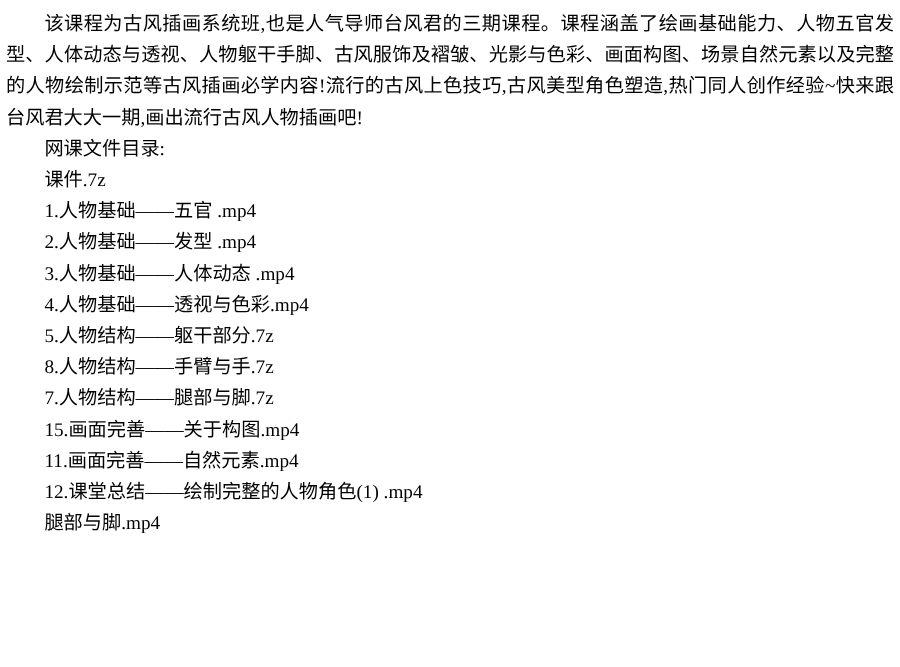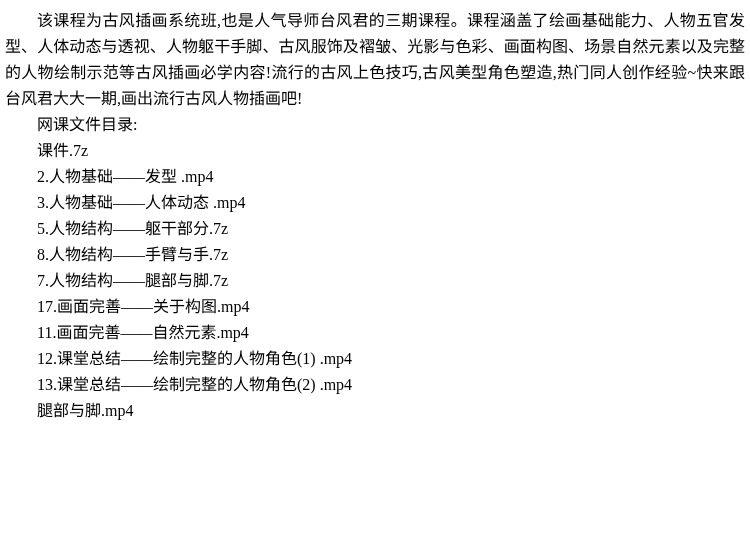--- a/index.html
+++ b/index.html
@@ -37,24 +37,25 @@
 </head>
 <body>
 
 <div class="doc">
 
   <p class="para">该课程为古风插画系统班,也是人气导师台风君的三期课程。课程涵盖了绘画基础能力、人物五官发型、人体动态与透视、人物躯干手脚、古风服饰及褶皱、光影与色彩、画面构图、场景自然元素以及完整的人物绘制示范等古风插画必学内容!流行的古风上色技巧,古风美型角色塑造,热门同人创作经验~快来跟台风君大大一期,画出流行古风人物插画吧!</p>
 
   <div class="dir-line">网课文件目录:</div>
 
   <div class="dir-line">课件.7z</div>
+  <div class="dir-line">1.人物基础——五官 .mp4</div>
   <div class="dir-line">2.人物基础——发型 .mp4</div>
   <div class="dir-line">3.人物基础——人体动态 .mp4</div>
+  <div class="dir-line">4.人物基础——透视与色彩.mp4</div>
   <div class="dir-line">5.人物结构——躯干部分.7z</div>
   <div class="dir-line">8.人物结构——手臂与手.7z</div>
   <div class="dir-line">7.人物结构——腿部与脚.7z</div>
-  <div class="dir-line">17.画面完善——关于构图.mp4</div>
+  <div class="dir-line">15.画面完善——关于构图.mp4</div>
   <div class="dir-line">11.画面完善——自然元素.mp4</div>
   <div class="dir-line">12.课堂总结——绘制完整的人物角色(1) .mp4</div>
-  <div class="dir-line">13.课堂总结——绘制完整的人物角色(2) .mp4</div>
   <div class="dir-line">腿部与脚.mp4</div>
 
 </div>
 
 </body></html>

